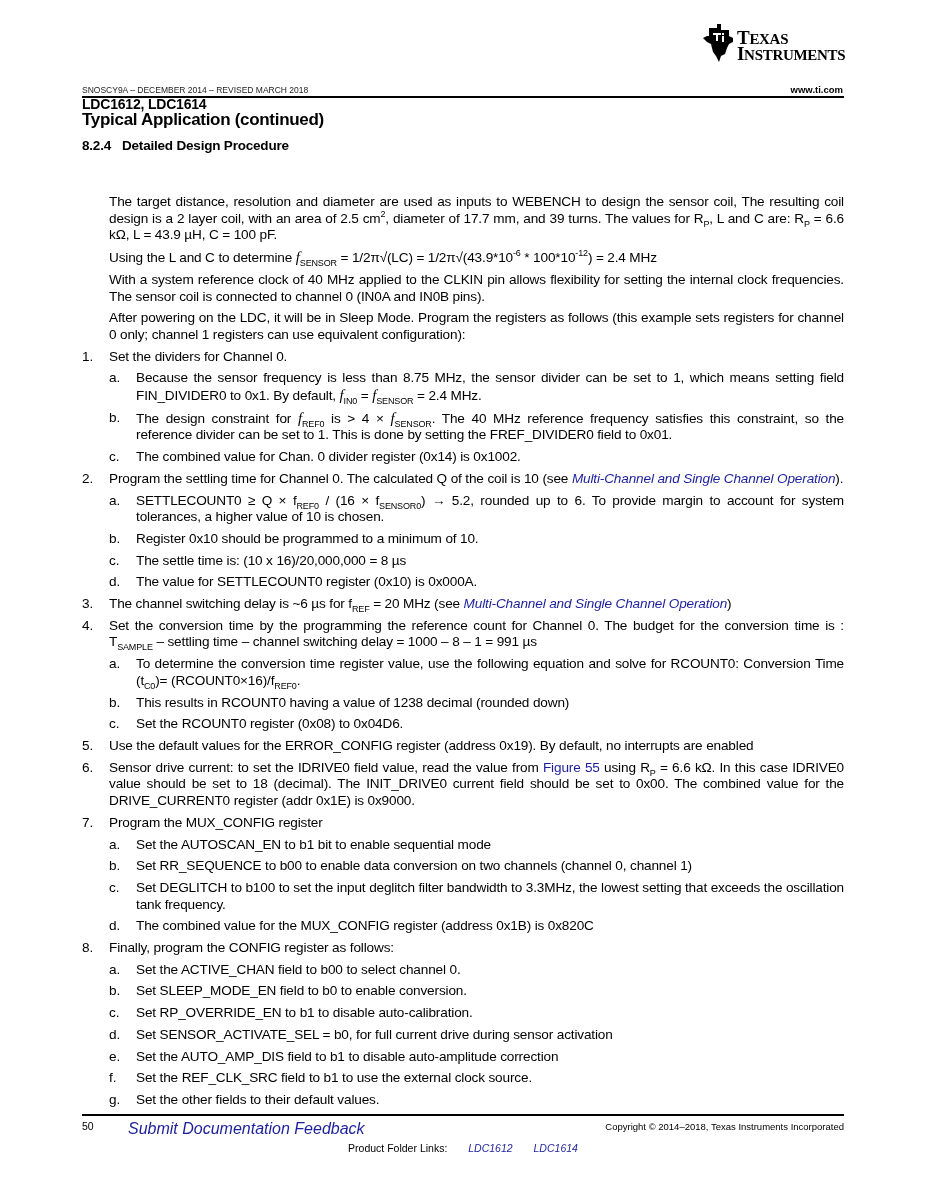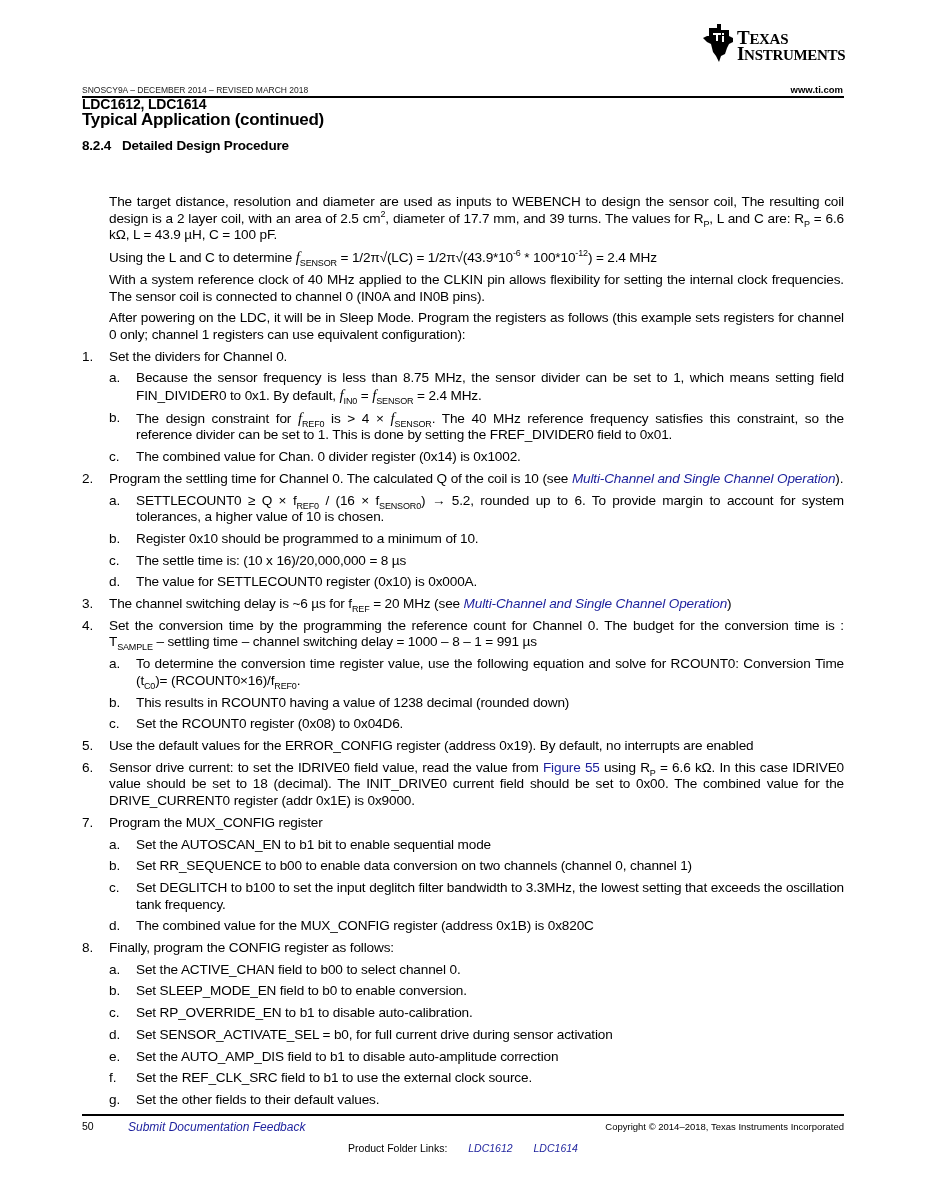--- a/index.html
+++ b/index.html
@@ -32,21 +32,21 @@
   .li .marker { position: absolute; left: -27px; top: 0; }
   .sub { margin-left: 54px; }
   .sub .marker { left: -27px; width: 20px; }
   sub, sup { font-size: 9px; line-height: 0; }
   .fi { font-family: "Liberation Serif", serif; font-style: italic; font-size: 15px; }
   .link { color: #1a0dab; color: #1b1f9c; font-style: italic; }
   .link-plain { color: #1b1f9c; }
 
   .rule-bot { position: absolute; left: 82px; width: 762px; top: 1114px; height: 2px; background: #000; }
   .foot-page { position: absolute; left: 82px; top: 1120px; font-size: 10.5px; }
-  .foot-feedback { position: absolute; left: 128px; top: 1120px; font-size: 12px; font-style: italic; color: #1b1f9c; }
+  .foot-feedback { position: absolute; left: 128px; top: 1120px; font-size: 16px; font-style: italic; color: #1b1f9c; }
   .foot-copy { position: absolute; right: 82px; top: 1121px; font-size: 9.5px; }
   .foot-links { position: absolute; left: 0; width: 926px; top: 1142px; text-align: center; font-size: 10.5px; }
   .foot-links .link { margin-left: 18px; }
 </style>
 </head>
 <body>
 
 <div class="page">
 
   <div class="logo">

